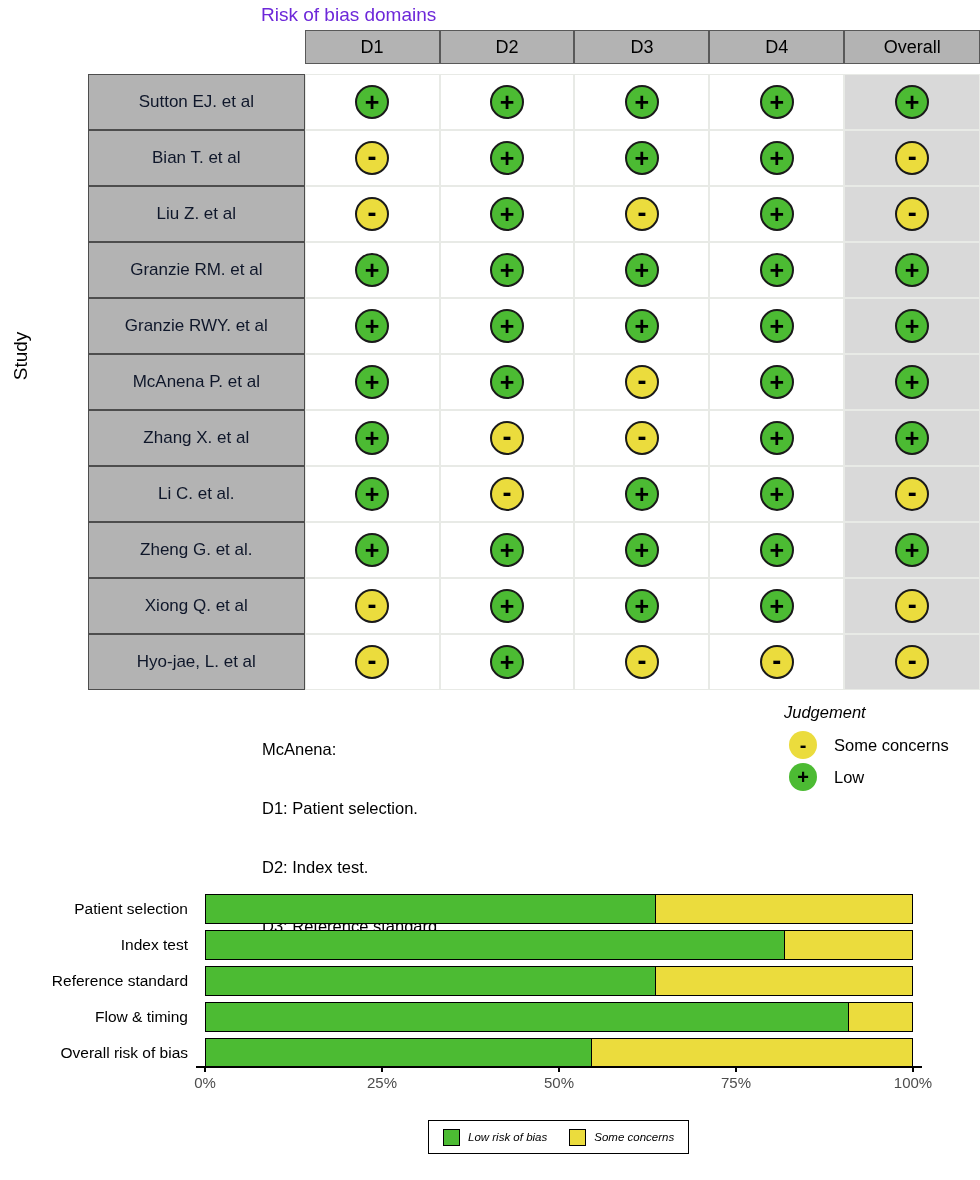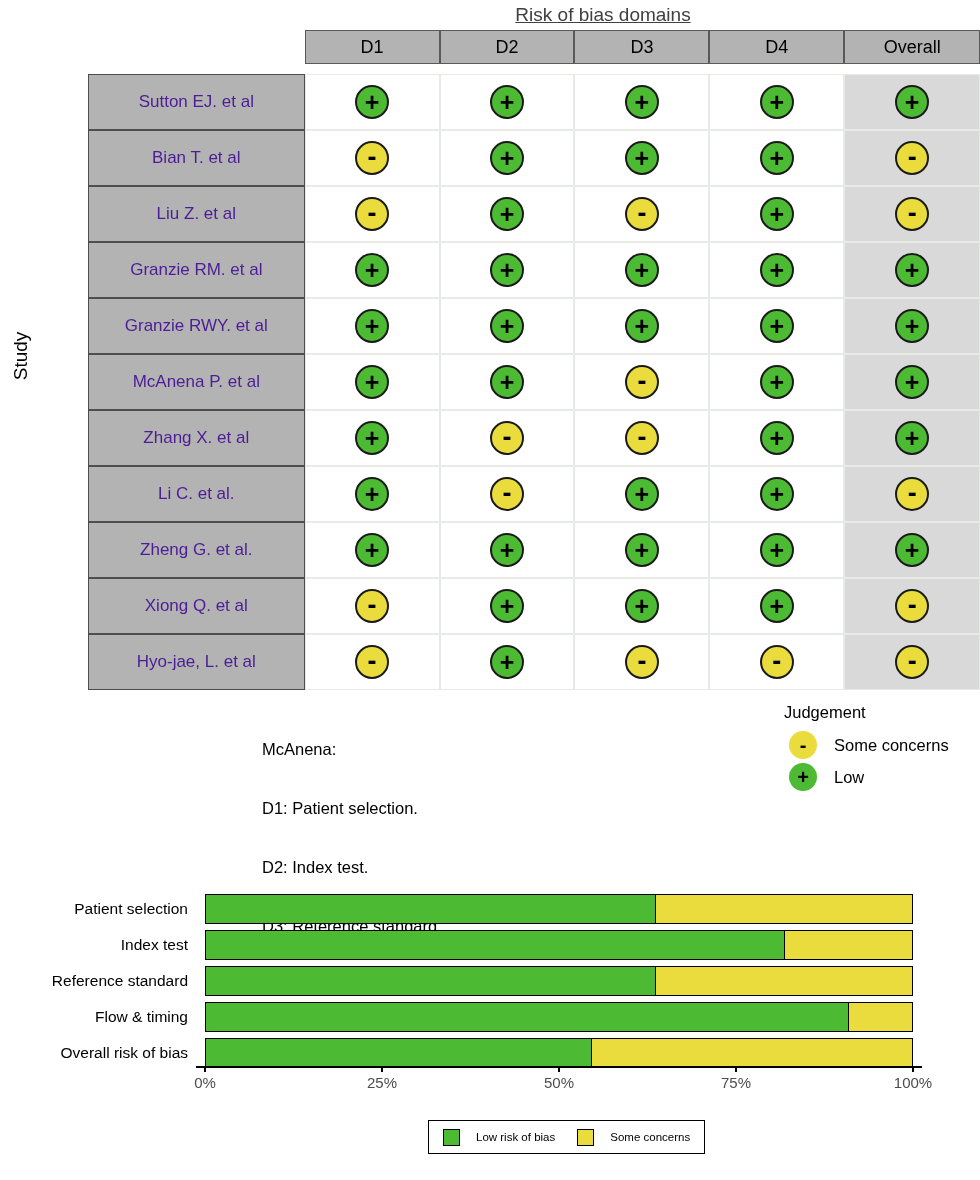--- a/index.html
+++ b/index.html
@@ -15,24 +15,23 @@
     color: #000000;
     overflow: hidden;
   }
 
   
   #tl-title {
     position: absolute;
     left: 261px;
     top: 4px;
     width: 684px;
-    text-align: center;
+    text-align: left;
     font-size: 19px;
-    color: #404040;
-    text-decoration: underline;
+    color: #6d28d9;
   }
 
   #study-axis-label {
     position: absolute;
     left: -14px;
     top: 345px;
     width: 70px;
     text-align: center;
     font-size: 19px;
     transform: rotate(-90deg);
@@ -79,21 +78,21 @@
   }
 
   .study-cell {
     width: 219px;
     height: 54px;
     background: #b3b3b3;
     border: 1px solid #4d4d4d;
     text-align: center;
     vertical-align: middle;
     font-size: 17px;
-    color: #4c1d95;
+    color: #0f172a;
   }
   .jcell {
     width: 136px;
     height: 54px;
     background: #ffffff;
     border: 1px solid #e8eae6;
     text-align: center;
     vertical-align: middle;
   }
   .jcell.overall {
@@ -137,20 +136,21 @@
   #domain-key div { white-space: nowrap; }
 
   #judgement-key {
     position: absolute;
     left: 784px;
     top: 703px;
     font-size: 16.5px;
   }
   #judgement-key .jk-title {
     margin-bottom: 8px;
+    font-style: italic;
   }
   .jk-row {
     display: flex;
     align-items: center;
     height: 30px;
     margin-bottom: 2px;
   }
   .jk-mark {
     width: 28px;
     height: 28px;
@@ -244,21 +244,21 @@
   }
   .lg-item { display: flex; align-items: center; }
   .lg-item + .lg-item { margin-left: 22px; }
   .lg-swatch {
     width: 17px; height: 17px;
     border: 1.4px solid #000;
     box-sizing: border-box;
   }
   .lg-swatch.low { background: #4cbb33; }
   .lg-swatch.some { background: #ebdc3d; }
-  .lg-text { margin-left: 16px; font-size: 11.5px; color: #000; }
+  .lg-text { margin-left: 8px; font-size: 11.5px; color: #000; font-style: italic; }
 </style>
 </head>
 <body>
 
 <div id="tl-title">Risk of bias domains</div>
 <div id="study-axis-label">Study</div>
 
 <div id="tl-table">
   <table>
     <tbody id="tl-tbody">

